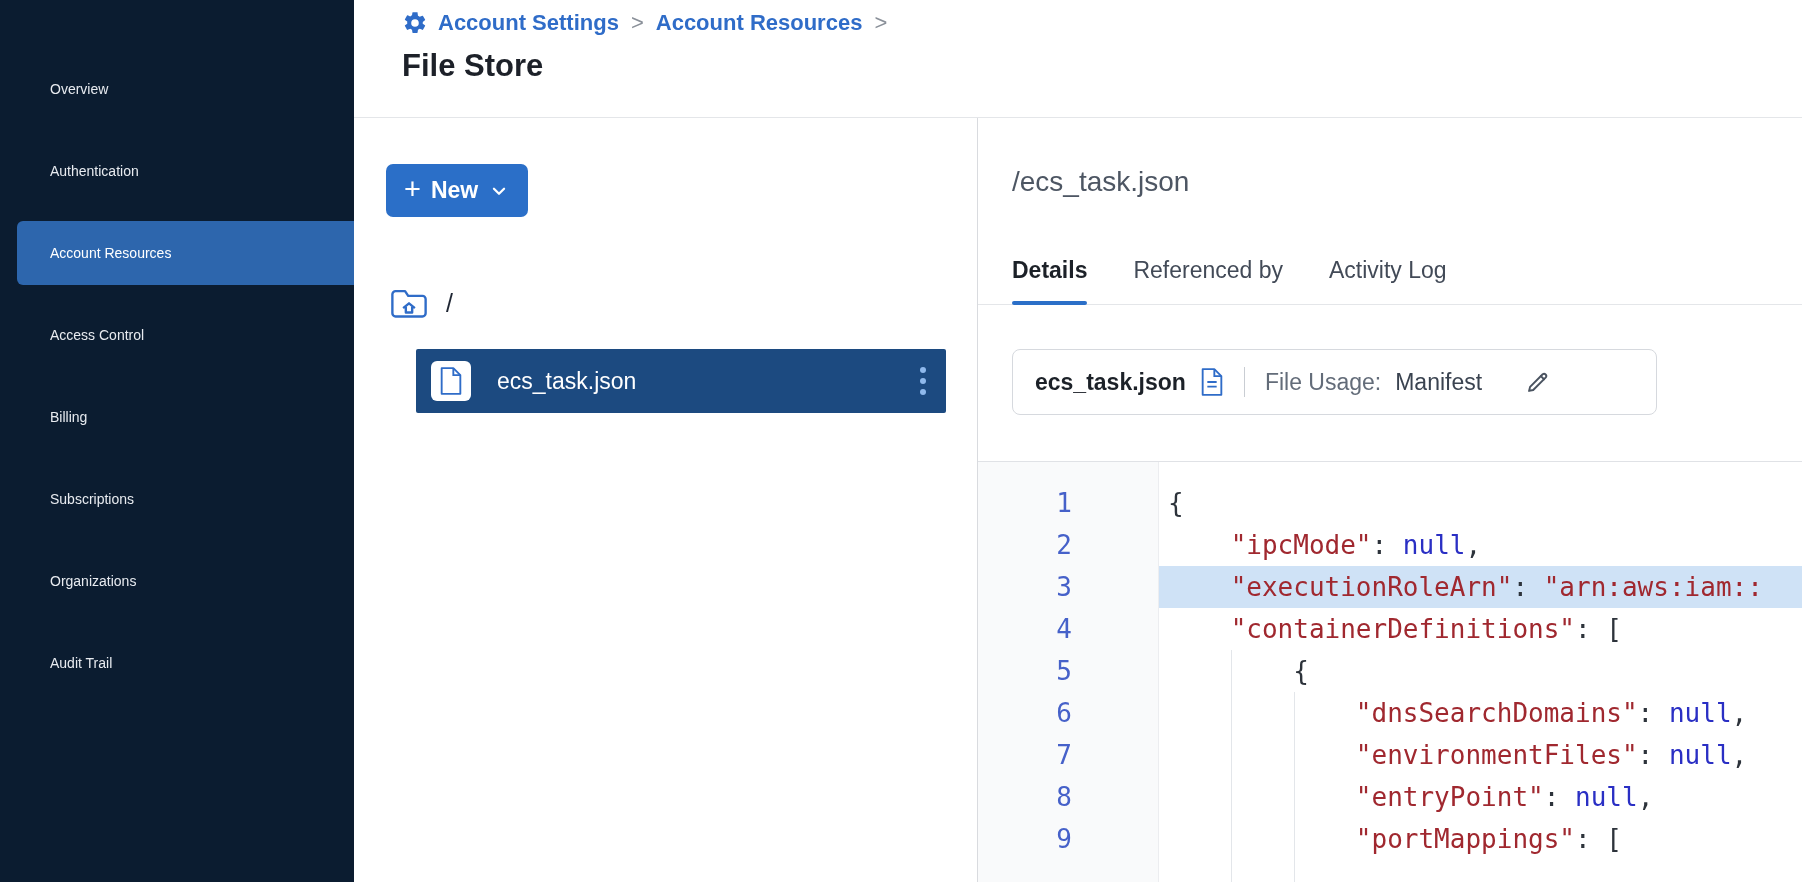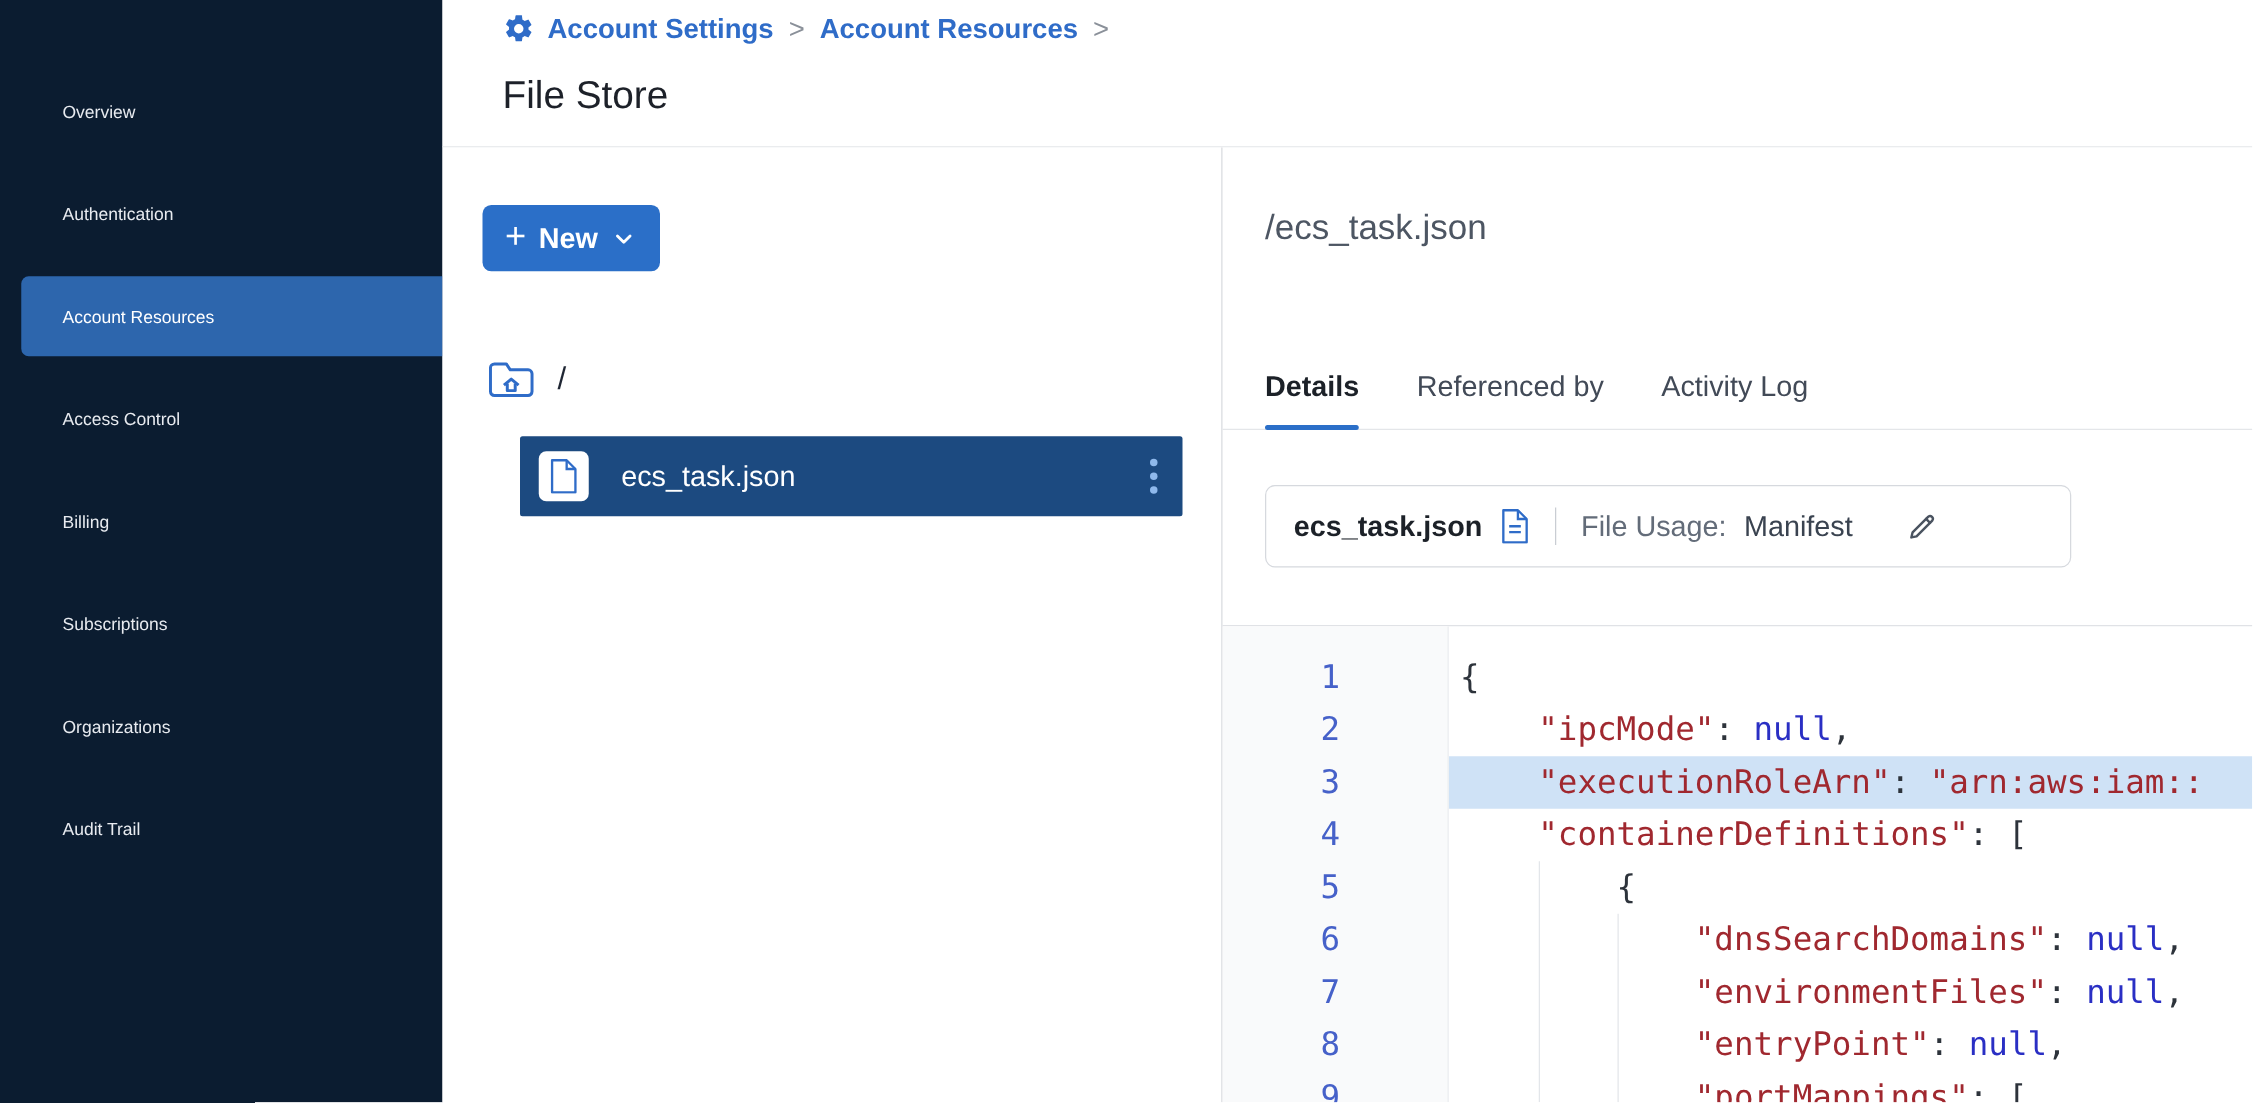--- a/index.html
+++ b/index.html
@@ -9,21 +9,21 @@
   .sidebar{width:354px;height:100%;background:#0b1c30;flex:none;box-sizing:border-box;padding-top:57px;}
   .nav-item{height:64px;line-height:64px;margin-bottom:18px;padding-left:50px;color:#e8ebf0;font-size:14px;cursor:pointer;white-space:nowrap;}
   .nav-item.selected{background:#2d66ad;color:#ffffff;margin-left:17px;padding-left:33px;border-radius:6px 0 0 6px;}
 
   
   .main{flex:1;display:flex;flex-direction:column;height:100%;min-width:0;}
   .topbar{height:118px;flex:none;border-bottom:1px solid #e4e6e9;box-sizing:border-box;padding:10px 0 0 48px;background:#fff;}
   .breadcrumb{display:flex;align-items:center;gap:10px;font-size:22px;font-weight:600;}
   .breadcrumb .crumb{color:#2f6cc8;text-decoration:none;cursor:pointer;}
   .breadcrumb .sep{color:#8a9099;font-weight:400;margin:0 2px;}
-  .page-title{margin:22px 0 0;font-size:31px;font-weight:400;color:#1d2129;}
+  .page-title{margin:12px 0 0;font-size:31px;font-weight:700;color:#1d2129;}
 
   .content{flex:1;display:flex;min-height:0;}
 
   
   .file-panel{width:623px;flex:none;background:#fff;}
   .new-btn{margin:46px 0 0 32px;height:53px;padding:0 20px 0 18px;background:#2b6fc8;color:#fff;border:none;border-radius:7px;
            font-size:23px;font-weight:700;display:inline-flex;align-items:center;gap:10px;cursor:pointer;font-family:inherit;}
   .new-btn .plus{font-size:29px;font-weight:500;line-height:1;margin-top:-3px;}
   .root-row{margin:66px 0 0 36px;display:flex;align-items:center;gap:18px;font-size:25px;color:#1f2633;height:40px;cursor:pointer;}
   .file-list{margin:26px 0 0 62px;width:530px;}
@@ -32,21 +32,21 @@
   .icon-slot{width:40px;height:40px;flex:none;display:flex;align-items:center;justify-content:center;}
   .file-row.selected .icon-slot{background:#ffffff;border-radius:6px;}
   .file-name{margin-left:26px;font-size:23px;color:#212b36;white-space:nowrap;overflow:hidden;text-overflow:ellipsis;}
   .file-row.selected .file-name{color:#ffffff;font-weight:500;}
   .kebab{margin-left:auto;display:flex;flex-direction:column;gap:5px;padding:6px 4px;}
   .kebab i{width:6px;height:6px;border-radius:50%;background:#8fb9ec;display:block;}
 
   
   .detail-panel{flex:1;border-left:1px solid #d9dbdf;min-width:0;display:flex;flex-direction:column;background:#fff;}
   .file-path{margin:48px 0 0 34px;font-size:28px;color:#4d5663;}
-  .tabs{display:flex;gap:46px;margin-top:98px;padding-left:34px;border-bottom:1px solid #e4e6e9;}
+  .tabs{display:flex;gap:46px;margin-top:59px;padding-left:34px;border-bottom:1px solid #e4e6e9;}
   .tab{position:relative;font-size:23px;color:#424a57;padding-bottom:20px;cursor:pointer;white-space:nowrap;}
   .tab.active{color:#1c2128;font-weight:700;}
   .tab.active::after{content:"";position:absolute;left:0;right:0;bottom:-1px;height:4px;background:#2b6fc8;border-radius:2px;}
 
   .file-card{margin:44px 34px 0;height:66px;width:645px;border:1px solid #d6d9de;border-radius:8px;display:flex;align-items:center;
              padding:0 22px;box-sizing:border-box;gap:14px;flex:none;}
   .card-name{font-size:23px;font-weight:700;color:#1c2128;}
   .vsep{width:1px;height:30px;background:#c9cdd3;margin:0 6px;flex:none;}
   .usage-label{font-size:23px;color:#636c79;}
   .usage-value{font-size:23px;color:#3a4350;}

